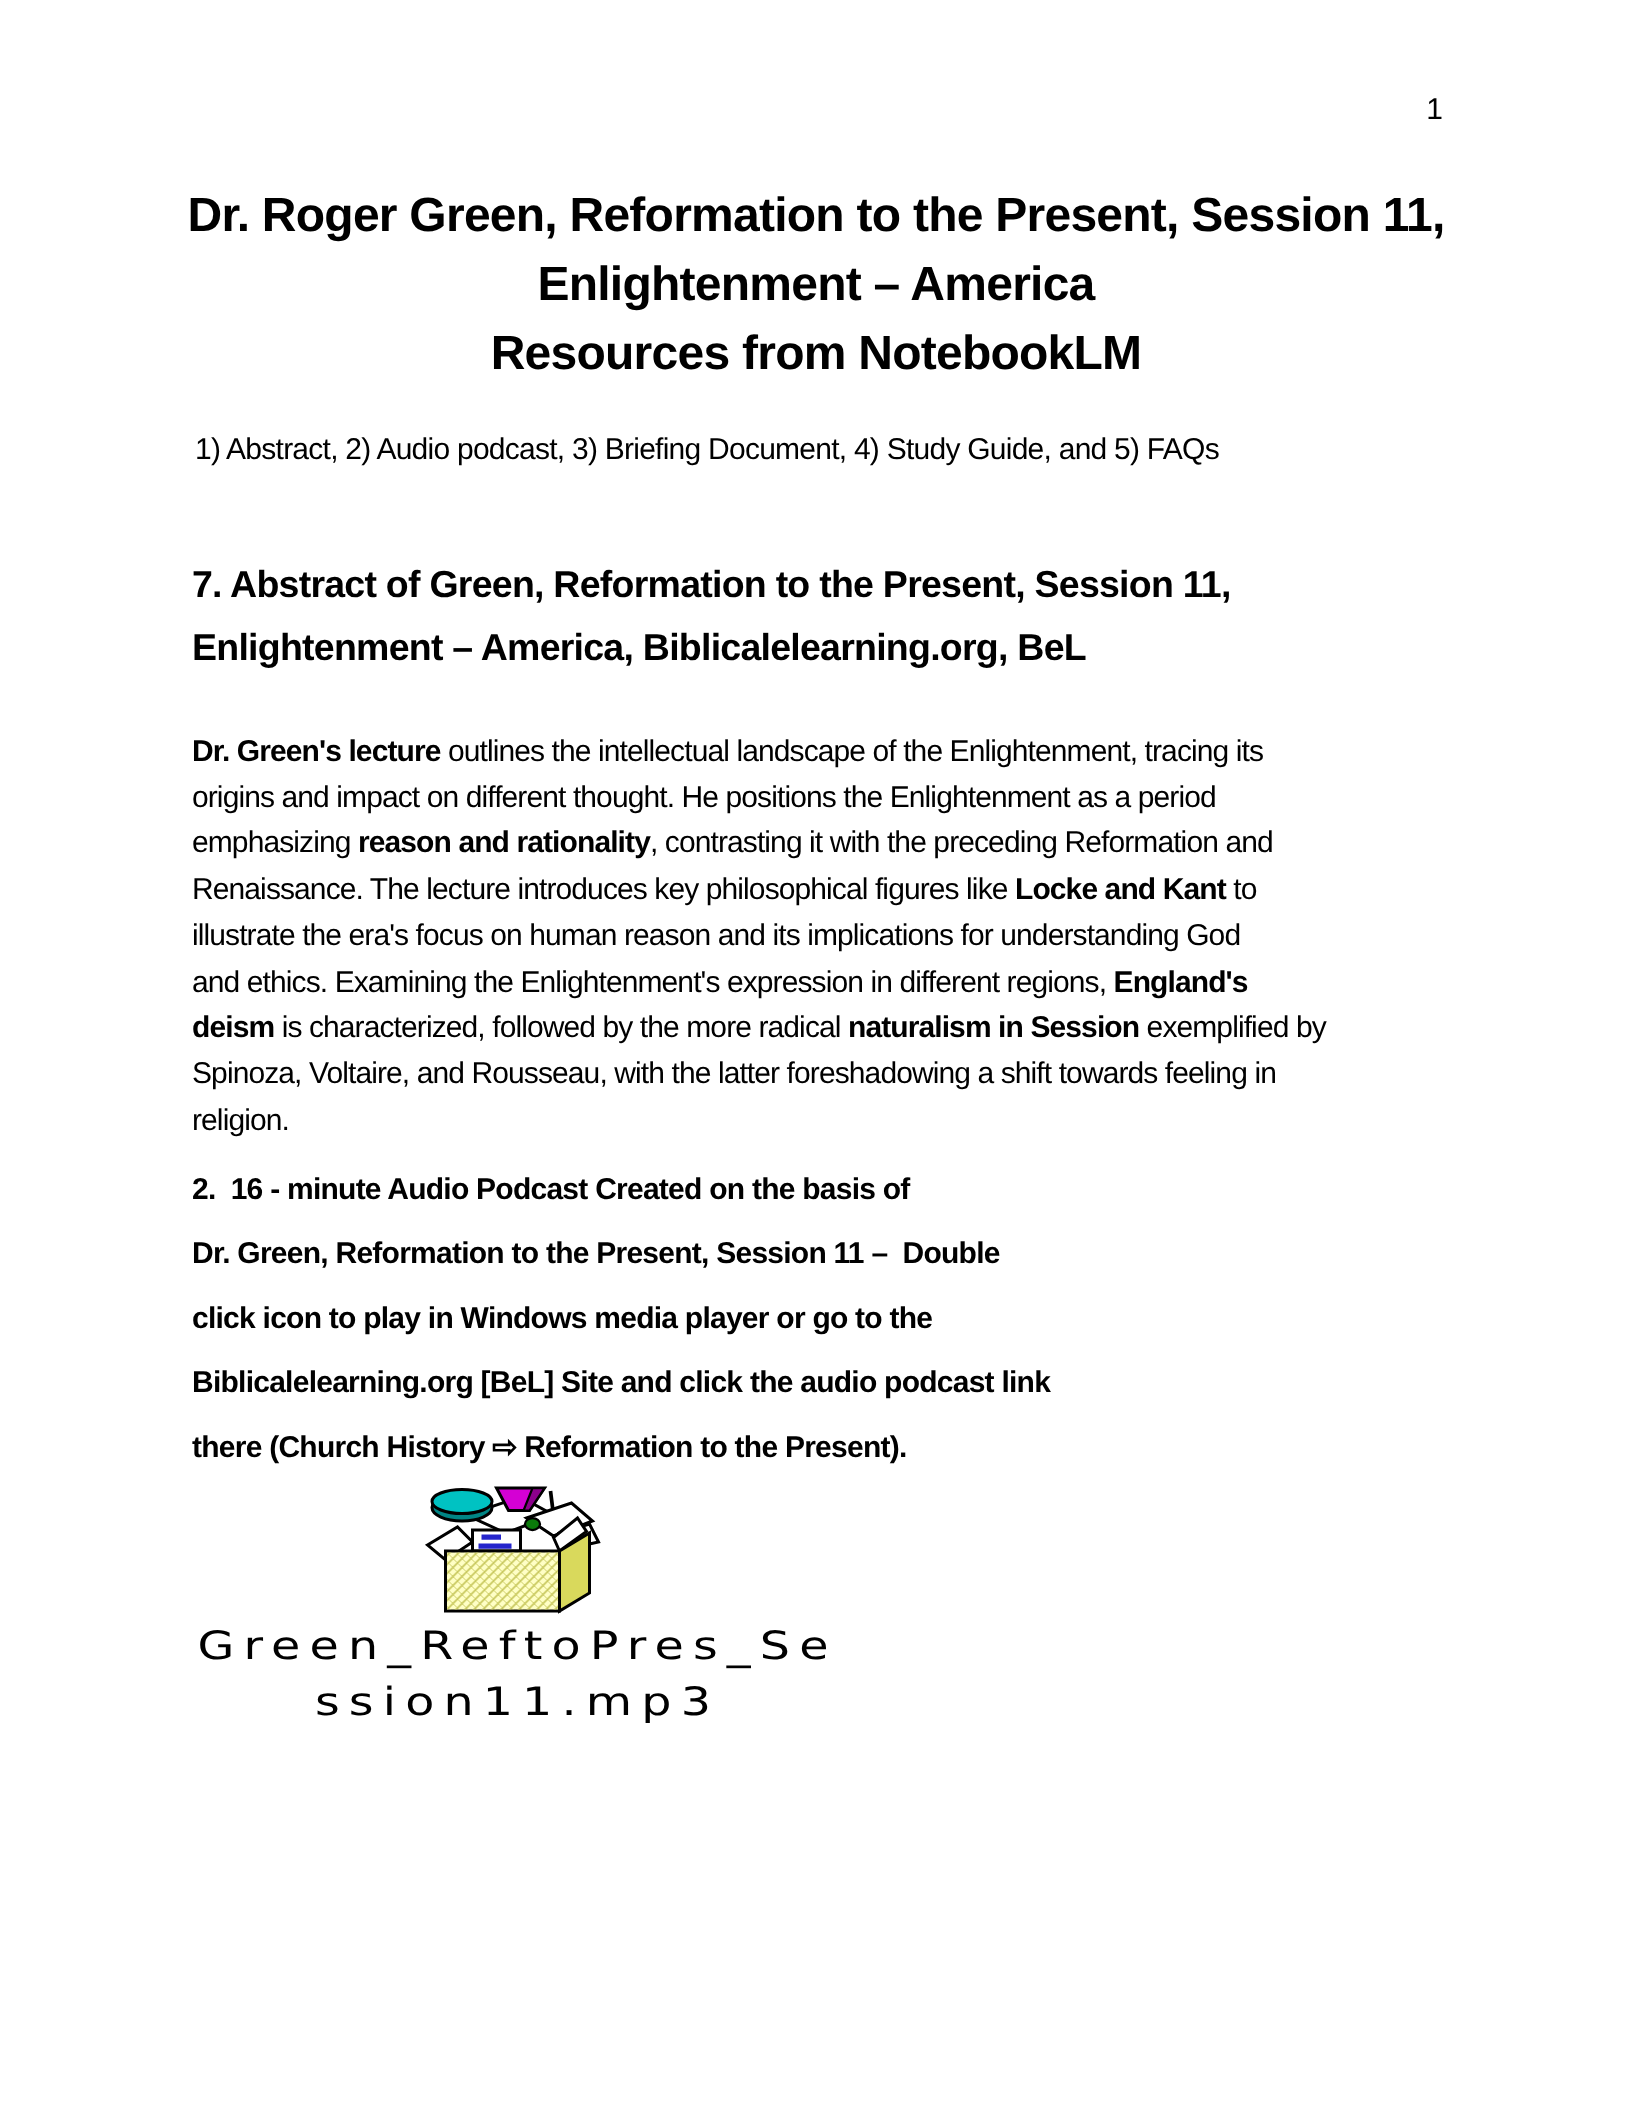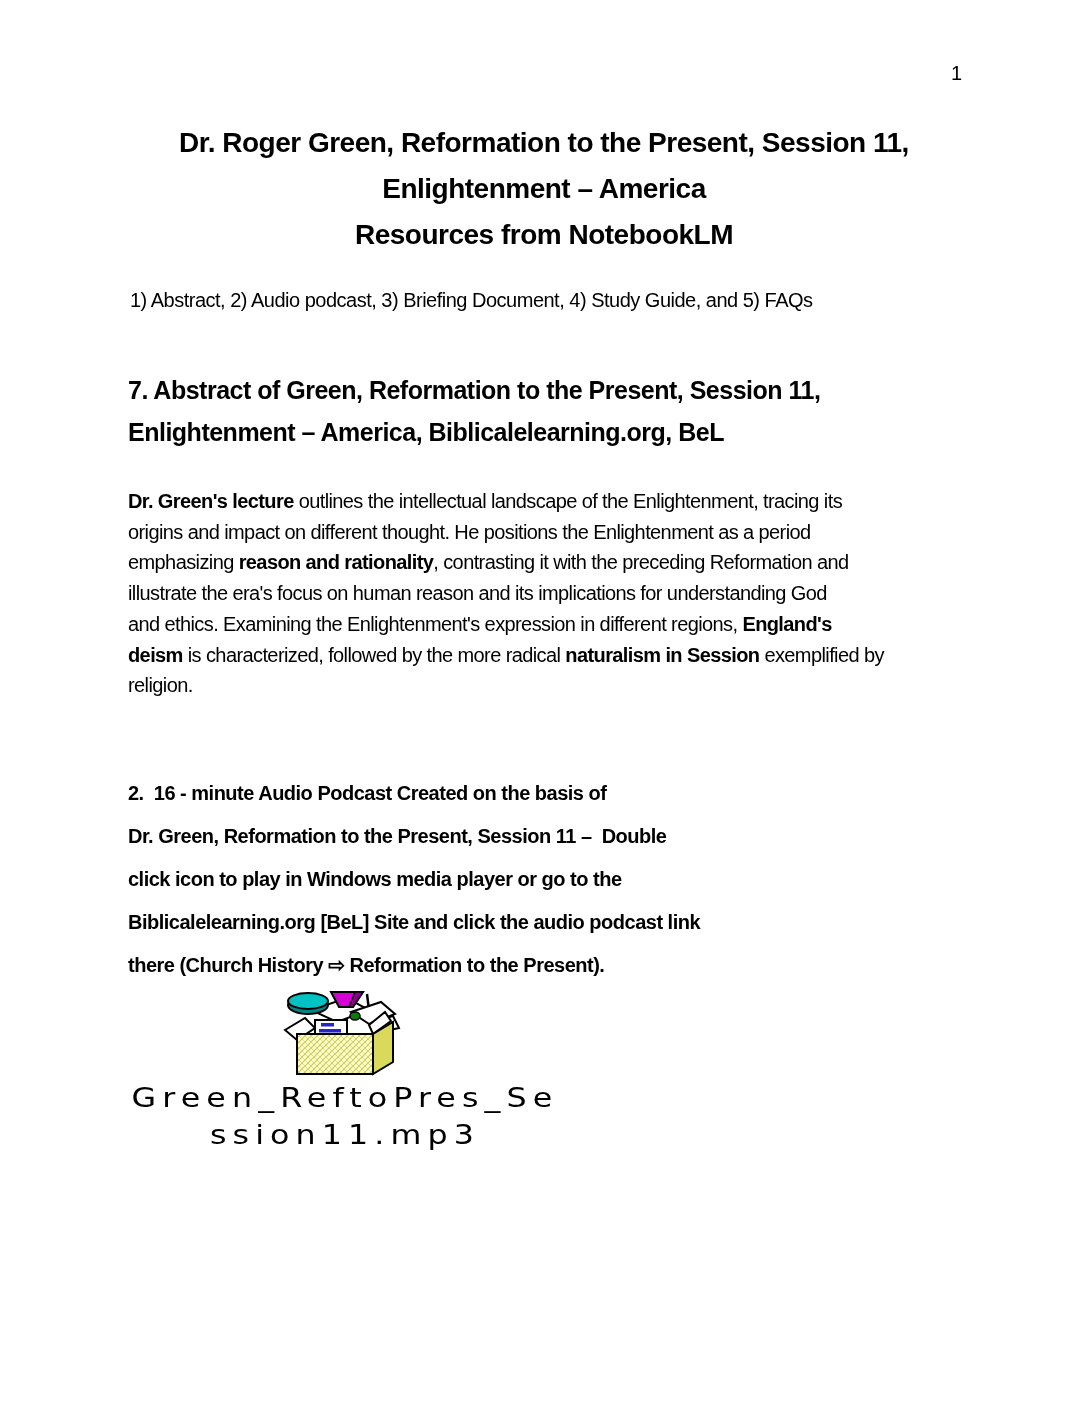--- a/index.html
+++ b/index.html
@@ -13,21 +13,21 @@
   }
   .page{position:absolute;inset:0;}
   .page-number{
     position:absolute;top:62px;right:126px;
     font-size:20px;line-height:22px;
     font-family:"Liberation Sans",sans-serif;
   }
   .doc-title{
     position:absolute;top:120px;left:64px;right:64px;
     margin:0;text-align:center;
-    font-size:28px;line-height:46px;font-weight:bold;
+    font-size:32px;line-height:46px;font-weight:bold;
     letter-spacing:-0.5px;
     white-space:pre-wrap;
   }
   .resources-line{
     position:absolute;top:283px;left:128px;right:100px;
     margin:2px;
     font-size:20px;line-height:30px;
     letter-spacing:-0.5px;
     white-space:pre-wrap;
   }
@@ -78,23 +78,25 @@
 
   <p class="resources-line">1) Abstract, 2) Audio podcast, 3) Briefing Document, 4) Study Guide, and 5) FAQs</p>
 
   <h2 class="section-heading heading-1">7. Abstract of Green, Reformation to the Present, Session 11,
 Enlightenment – America, Biblicalelearning.org, BeL</h2>
 
   <div class="abstract">
       <div class="body-line"><b>Dr. Green's lecture</b><span> outlines the intellectual landscape of the Enlightenment, tracing its</span></div>
       <div class="body-line"><span>origins and impact on different thought. He positions the Enlightenment as a period</span></div>
       <div class="body-line"><span>emphasizing </span><b>reason and rationality</b><span>, contrasting it with the preceding Reformation and</span></div>
+      <div class="body-line"><span>Renaissance. The lecture introduces key philosophical figures like </span><b>Locke and Kant</b><span> to</span></div>
       <div class="body-line"><span>illustrate the era's focus on human reason and its implications for understanding God</span></div>
       <div class="body-line"><span>and ethics. Examining the Enlightenment's expression in different regions, </span><b>England's</b></div>
       <div class="body-line"><b>deism</b><span> is characterized, followed by the more radical </span><b>naturalism in Session</b><span> exemplified by</span></div>
+      <div class="body-line"><span>Spinoza, Voltaire, and Rousseau, with the latter foreshadowing a shift towards feeling in</span></div>
       <div class="body-line"><span>religion.</span></div>
     </div>
 
   <h2 class="section-heading heading-2">2.  16 - minute Audio Podcast Created on the basis of
 Dr. Green, Reformation to the Present, Session 11 –  Double
 click icon to play in Windows media player or go to the
 Biblicalelearning.org [BeL] Site and click the audio podcast link
 there (Church History ⇨ Reformation to the Present).</h2>
 
   <div class="attachment">

